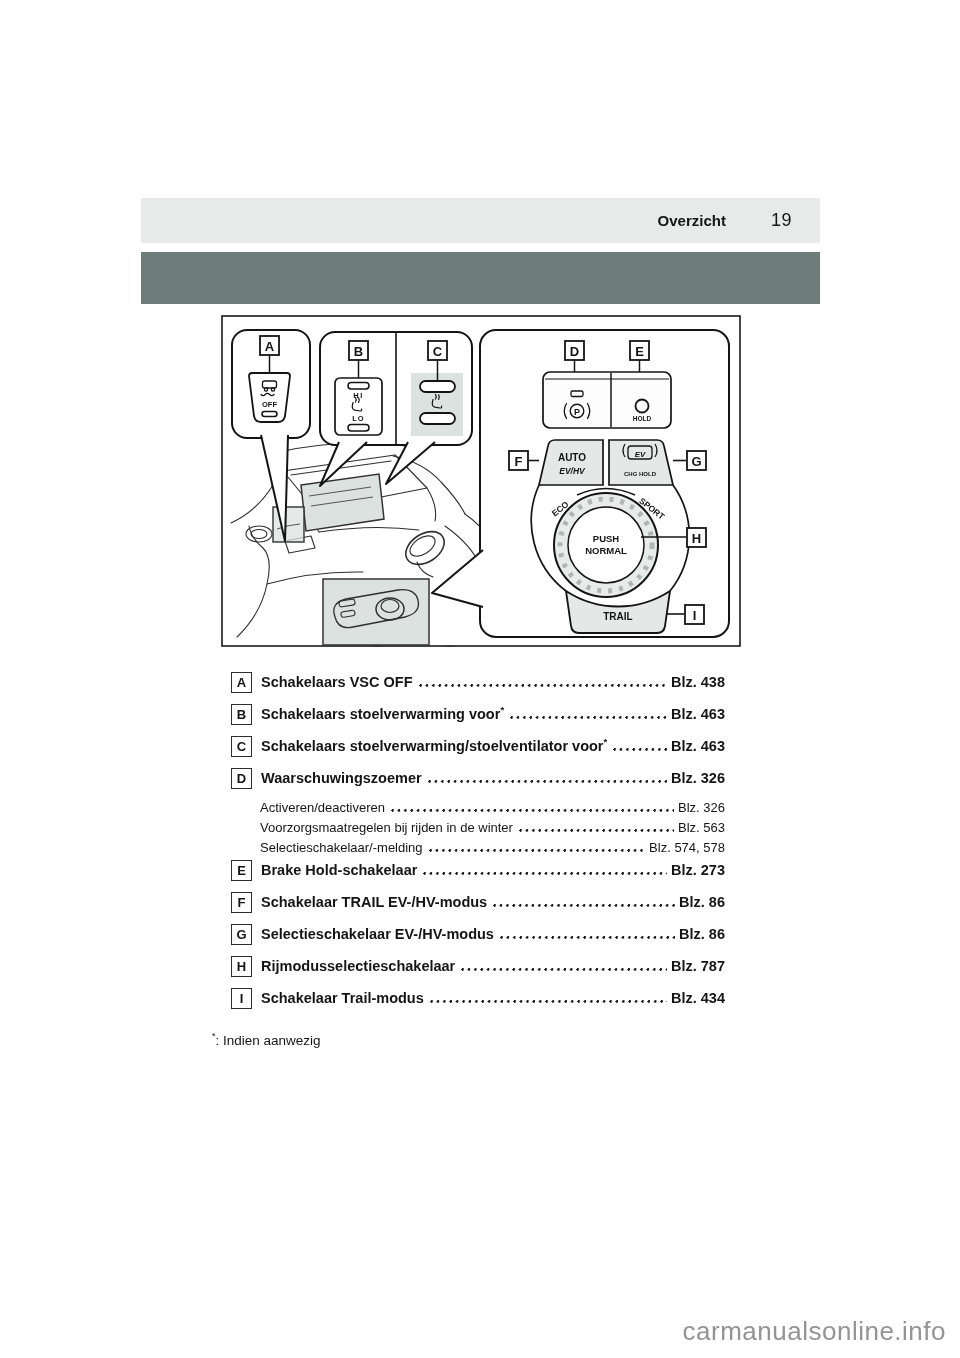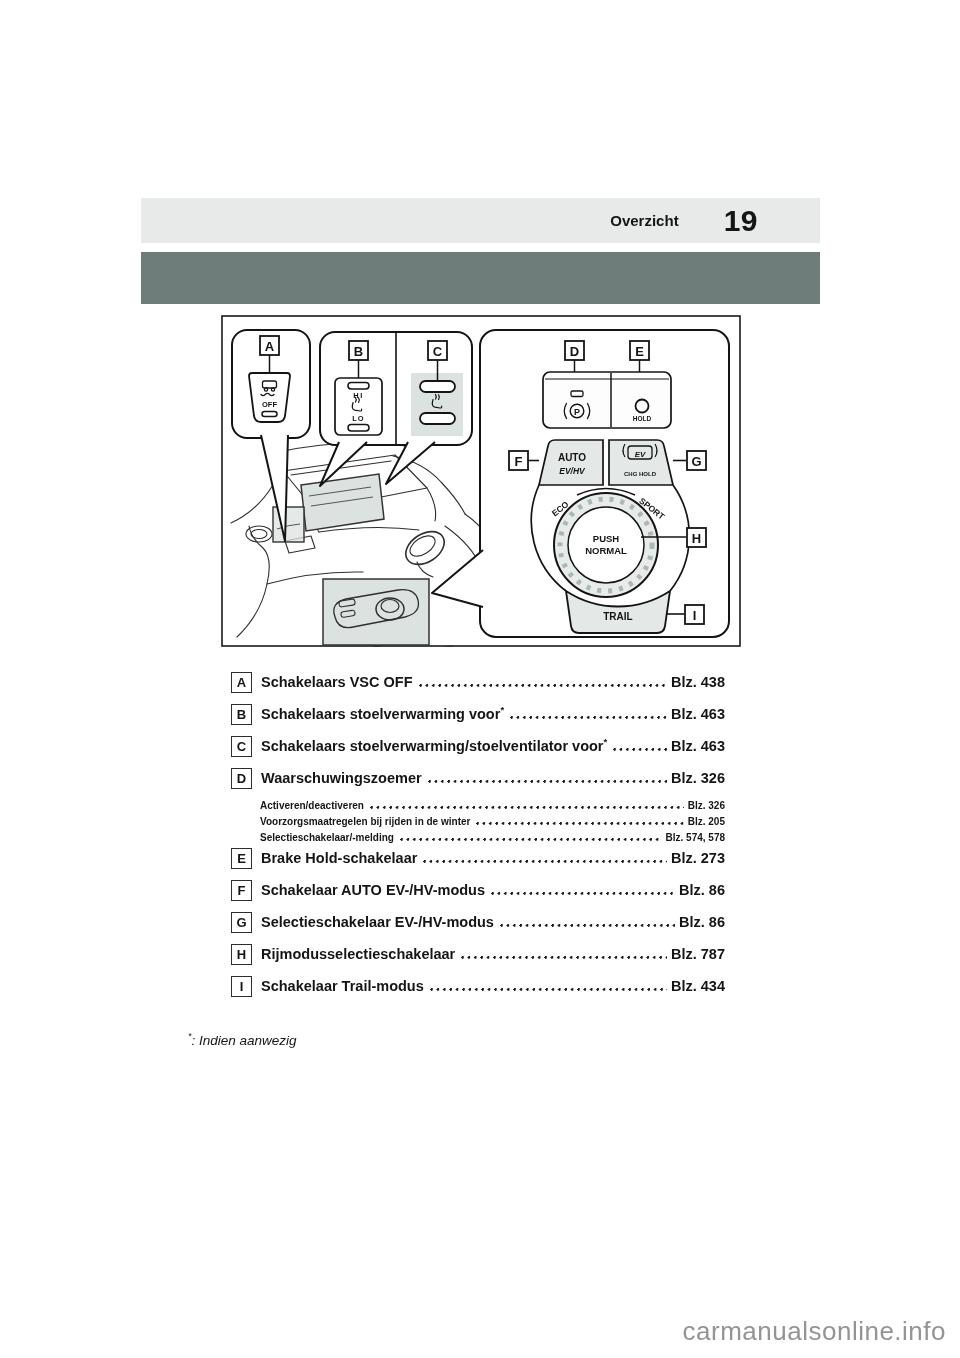--- a/index.html
+++ b/index.html
@@ -4,51 +4,51 @@
 <style>
   html,body { margin:0; padding:0; background:#ffffff; }
   .page {
     position:relative; width:960px; height:1358px; background:#ffffff;
     font-family:"Liberation Sans", sans-serif; color:#151515; overflow:hidden;
   }
   
   .bar-light {
     position:absolute; left:141px; top:198px; width:679px; height:45px;
     background:var(--bar-light,#e8eaea); display:flex; align-items:center;
-    justify-content:flex-end; padding-right:62px; box-sizing:border-box;
+    justify-content:flex-end; padding-right:28px; box-sizing:border-box;
   }
   .bar-light .sect { font-weight:bold; font-size:15px; margin-right:45px; }
-  .bar-light .pnum { font-weight:bold; font-size:30px; letter-spacing:.5px; }
+  .bar-light .pnum { font-weight:normal; font-size:18px; letter-spacing:.5px; }
   .bar-dark {
     position:absolute; left:141px; top:252px; width:679px; height:52px;
     background:var(--bar-dark,#6e7d7a);
   }
   
   .diagram { position:absolute; left:221px; top:315px; width:520px; height:332px; }
   .diagram svg { display:block; }
   .diagram text { font-family:"Liberation Sans", sans-serif; fill:#141414; text-anchor:middle; }
   .cl-letter { font-size:13px; font-weight:bold; }
   
   .index { position:absolute; left:231px; top:672px; width:494px; }
   .row { display:flex; align-items:baseline; }
   .row.main { margin-bottom:11px; font-weight:bold; font-size:14.5px; }
-  .row.sub  { margin-bottom:5px;  font-size:10px; padding-left:29px; font-weight:bold; }
+  .row.sub  { margin-bottom:5px;  font-size:13px; padding-left:29px; font-weight:normal; }
   .badge {
     width:19px; height:19px; border:1.6px solid #2d2d2d; background:#fff;
     display:inline-flex; align-items:center; justify-content:center;
     font-size:13px; font-weight:bold; margin-right:9px; flex:0 0 auto;
   }
   .lbl sup { font-size:9.5px; }
   .leader {
     flex:1 1 auto; height:3px; margin:0 4px 0 6px;
     background-image:radial-gradient(circle at 1.6px 1.4px, #1c1c1c 1.15px, rgba(0,0,0,0) 1.45px);
     background-size:6.4px 3px; background-repeat:repeat-x;
   }
   .ref { white-space:nowrap;text-align:center; }
-  .footnote { position:absolute; left:188px; top:1031px; font-size:13.5px;font-style:italic; }
+  .footnote { position:absolute; left:212px; top:1031px; font-size:13.5px; }
   .footnote sup { font-size:9px; }
   .watermark {
     position:absolute; right:14px; top:1316px; font-size:26px;
     color:var(--wm,#949494); letter-spacing:.5px;
   }
 </style>
 </head>
 <body>
 
 <div class="page">
@@ -258,36 +258,36 @@
         <span class="ref">Blz. 326</span>
       </div>
       <div class="row sub">
         <span class="lbl">Activeren/deactiveren</span>
         <span class="leader"></span>
         <span class="ref">Blz. 326</span>
       </div>
       <div class="row sub">
         <span class="lbl">Voorzorgsmaatregelen bij rijden in de winter</span>
         <span class="leader"></span>
-        <span class="ref">Blz. 205</span>
+        <span class="ref">Blz. 563</span>
       </div>
       <div class="row sub">
         <span class="lbl">Selectieschakelaar/-melding</span>
         <span class="leader"></span>
         <span class="ref">Blz. 574, 578</span>
       </div>
       <div class="row main">
         <span class="badge">E</span>
         <span class="lbl">Brake Hold-schakelaar</span>
         <span class="leader"></span>
         <span class="ref">Blz. 273</span>
       </div>
       <div class="row main">
         <span class="badge">F</span>
-        <span class="lbl">Schakelaar AUTO EV-/HV-modus</span>
+        <span class="lbl">Schakelaar TRAIL EV-/HV-modus</span>
         <span class="leader"></span>
         <span class="ref">Blz. 86</span>
       </div>
       <div class="row main">
         <span class="badge">G</span>
         <span class="lbl">Selectieschakelaar EV-/HV-modus</span>
         <span class="leader"></span>
         <span class="ref">Blz. 86</span>
       </div>
       <div class="row main">

